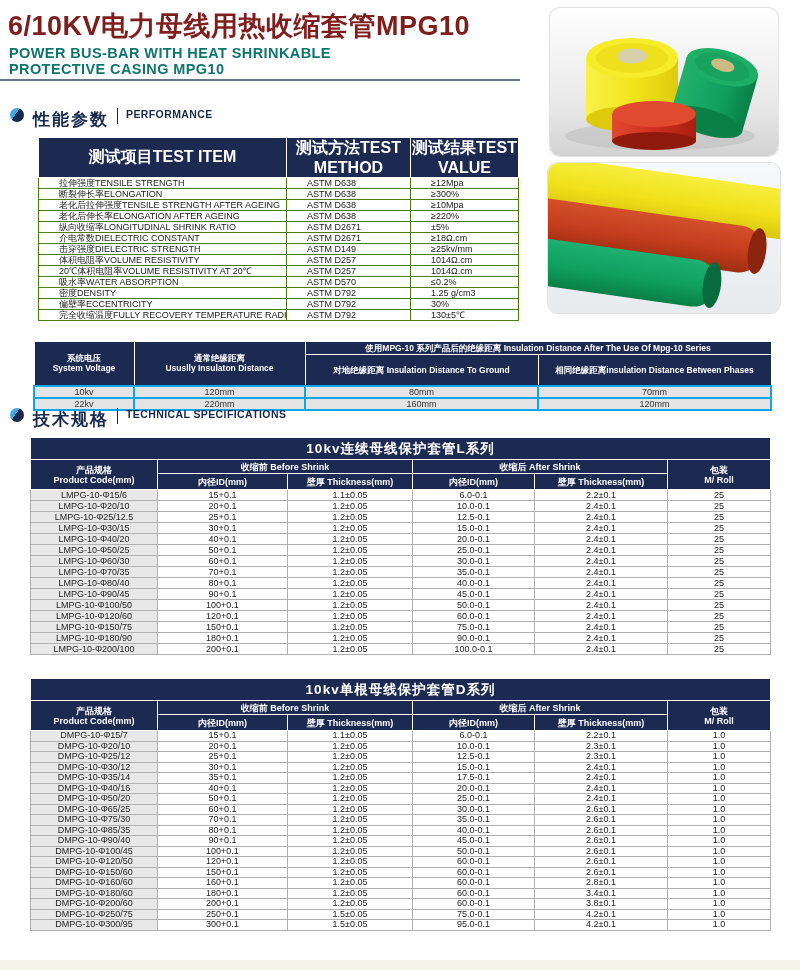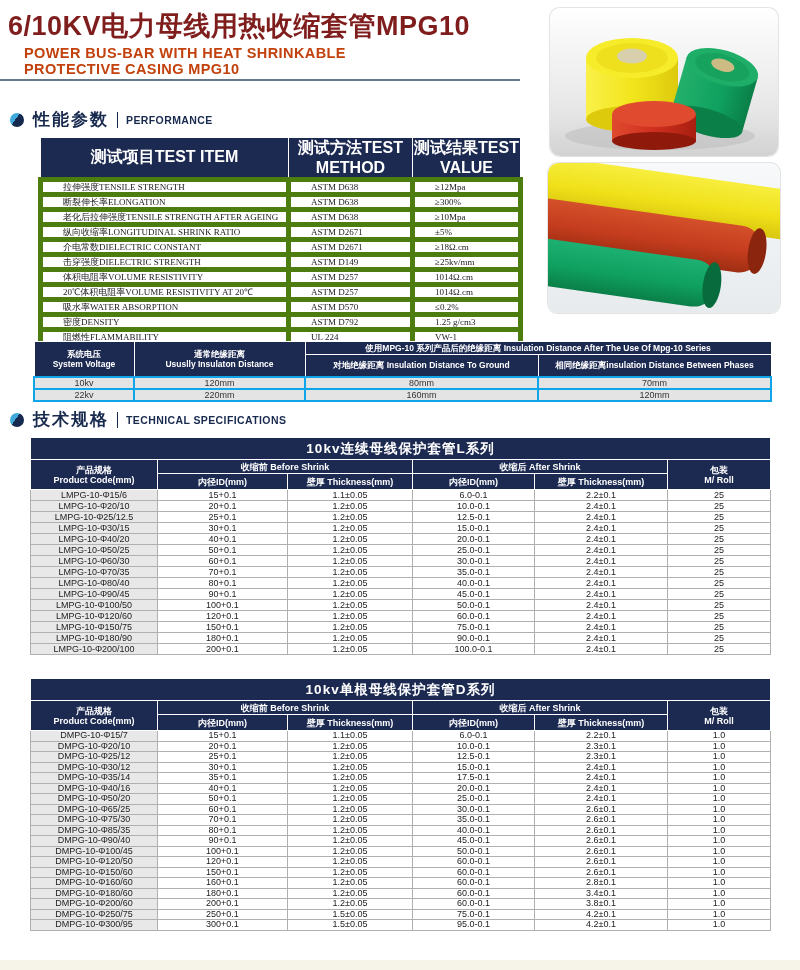--- a/index.html
+++ b/index.html
@@ -2,50 +2,50 @@
 <html><head>
 <meta charset="utf-8">
 <style>
   * { margin:0; padding:0; box-sizing:border-box; }
   body { background:#ffffff; font-family:"Liberation Sans", sans-serif; }
   .page { position:relative; width:800px; height:970px; background:#ffffff; overflow:hidden; }
 
   
   .title { position:absolute; left:8px; top:8px; font-size:27px; font-weight:bold;
            color:#7f1d1d; letter-spacing:0.5px; }
-  .subtitle { position:absolute; left:24px; top:45px; font-size:14.5px; color:#c2410c;
+  .subtitle { position:absolute; left:9px; top:45px; font-size:14.5px; color:#0f766e;
               line-height:16px; letter-spacing:0.4px; font-weight:bold; }
   .title-rule { position:absolute; left:0; top:79px; width:520px; height:2px; background:#64788a; }
 
   
-  .section { position:absolute; display:flex; align-items:center; }
+  .section { position:absolute; display:flex; align-items:flex-start; }
   .section .bullet { width:14px; height:14px; border-radius:50%;
                      background:linear-gradient(125deg, #3fa9dc 42%, #16294f 42%);
                      margin-right:9px; flex:0 0 auto; }
   .section .zh { font-size:17px; font-weight:bold; color:#18294e; letter-spacing:2px; }
   .section .vdiv { width:1px; height:16px; background:#18294e; margin:0 8px; }
   .section .en { font-size:10.5px; font-weight:bold; color:#18294e; letter-spacing:0.4px; }
 
   
   table { border-collapse:collapse; table-layout:fixed; }
   th { background:#1c2a52; color:#ffffff; font-weight:bold; border:1px solid #ffffff;
        text-align:center; white-space:pre-line; }
 
   
   .perf { position:absolute; left:38px; top:137px; width:480px; }
   .perf th { height:22px; font-size:16px; }
-  .perf tbody td { font-size:9px; color:#222; border:5px solid #4d7c0f;
+  .perf tbody td { font-size:9px; color:#222; border:1px solid #4d7c0f;
                    padding:0 20px; height:10px; line-height:10px; white-space:nowrap;
-                   overflow:hidden; background:#fff; text-align:left;font-family:Liberation Serif, serif; }
+                   overflow:hidden; background:#fff; text-align:left; }
 
   
   .volt { position:absolute; left:33px; top:341px; width:737px; }
   .volt th { font-size:8.5px; line-height:10px; }
   .volt .r1 th { height:13px; }
-  .volt .r2 th { height:22px; }
+  .volt .r2 th { height:31px; }
   .volt tbody td { background:#e4e4e4; border:2px solid #0ea5e9; font-size:9px;
                    height:10px; line-height:10px; text-align:center; color:#333; }
 
   
   .spec { width:740px; position:absolute; left:30px; }
   .spec.l-table { top:437px; }
   .spec.d-table { top:678px; }
   .spec th.band { height:22px; font-size:13.5px; letter-spacing:1px; }
   .spec th { font-size:9px; line-height:10px; }
   .spec .hr1 th { height:14px; }
@@ -198,20 +198,25 @@
           <td>断裂伸长率ELONGATION</td>
           <td>ASTM D638</td>
           <td>≥300%</td>
         </tr>
         <tr>
           <td>老化后拉伸强度TENSILE STRENGTH AFTER AGEING</td>
           <td>ASTM D638</td>
           <td>≥10Mpa</td>
         </tr>
         <tr>
+          <td>老化后伸长率ELONGATION AFTER AGEING</td>
+          <td>ASTM D638</td>
+          <td>≥220%</td>
+        </tr>
+        <tr>
           <td>纵向收缩率LONGITUDINAL SHRINK RATIO</td>
           <td>ASTM D2671</td>
           <td>±5%</td>
         </tr>
         <tr>
           <td>介电常数DIELECTRIC CONSTANT</td>
           <td>ASTM D2671</td>
           <td>≥18Ω.cm</td>
         </tr>
         <tr>
@@ -231,25 +236,20 @@
         </tr>
         <tr>
           <td>吸水率WATER ABSORPTION</td>
           <td>ASTM D570</td>
           <td>≤0.2%</td>
         </tr>
         <tr>
           <td>密度DENSITY</td>
           <td>ASTM D792</td>
           <td>1.25 g/cm3</td>
-        </tr>
-        <tr>
-          <td>阻燃性FLAMMABILITY</td>
-          <td>UL 224</td>
-          <td>VW-1</td>
         </tr>
         <tr>
           <td>偏壁率ECCENTRICITY</td>
           <td>ASTM D792</td>
           <td>30%</td>
         </tr>
         <tr>
           <td>完全收缩温度FULLY RECOVERY TEMPERATURE RADIO</td>
           <td>ASTM D792</td>
           <td>130±5℃</td>

